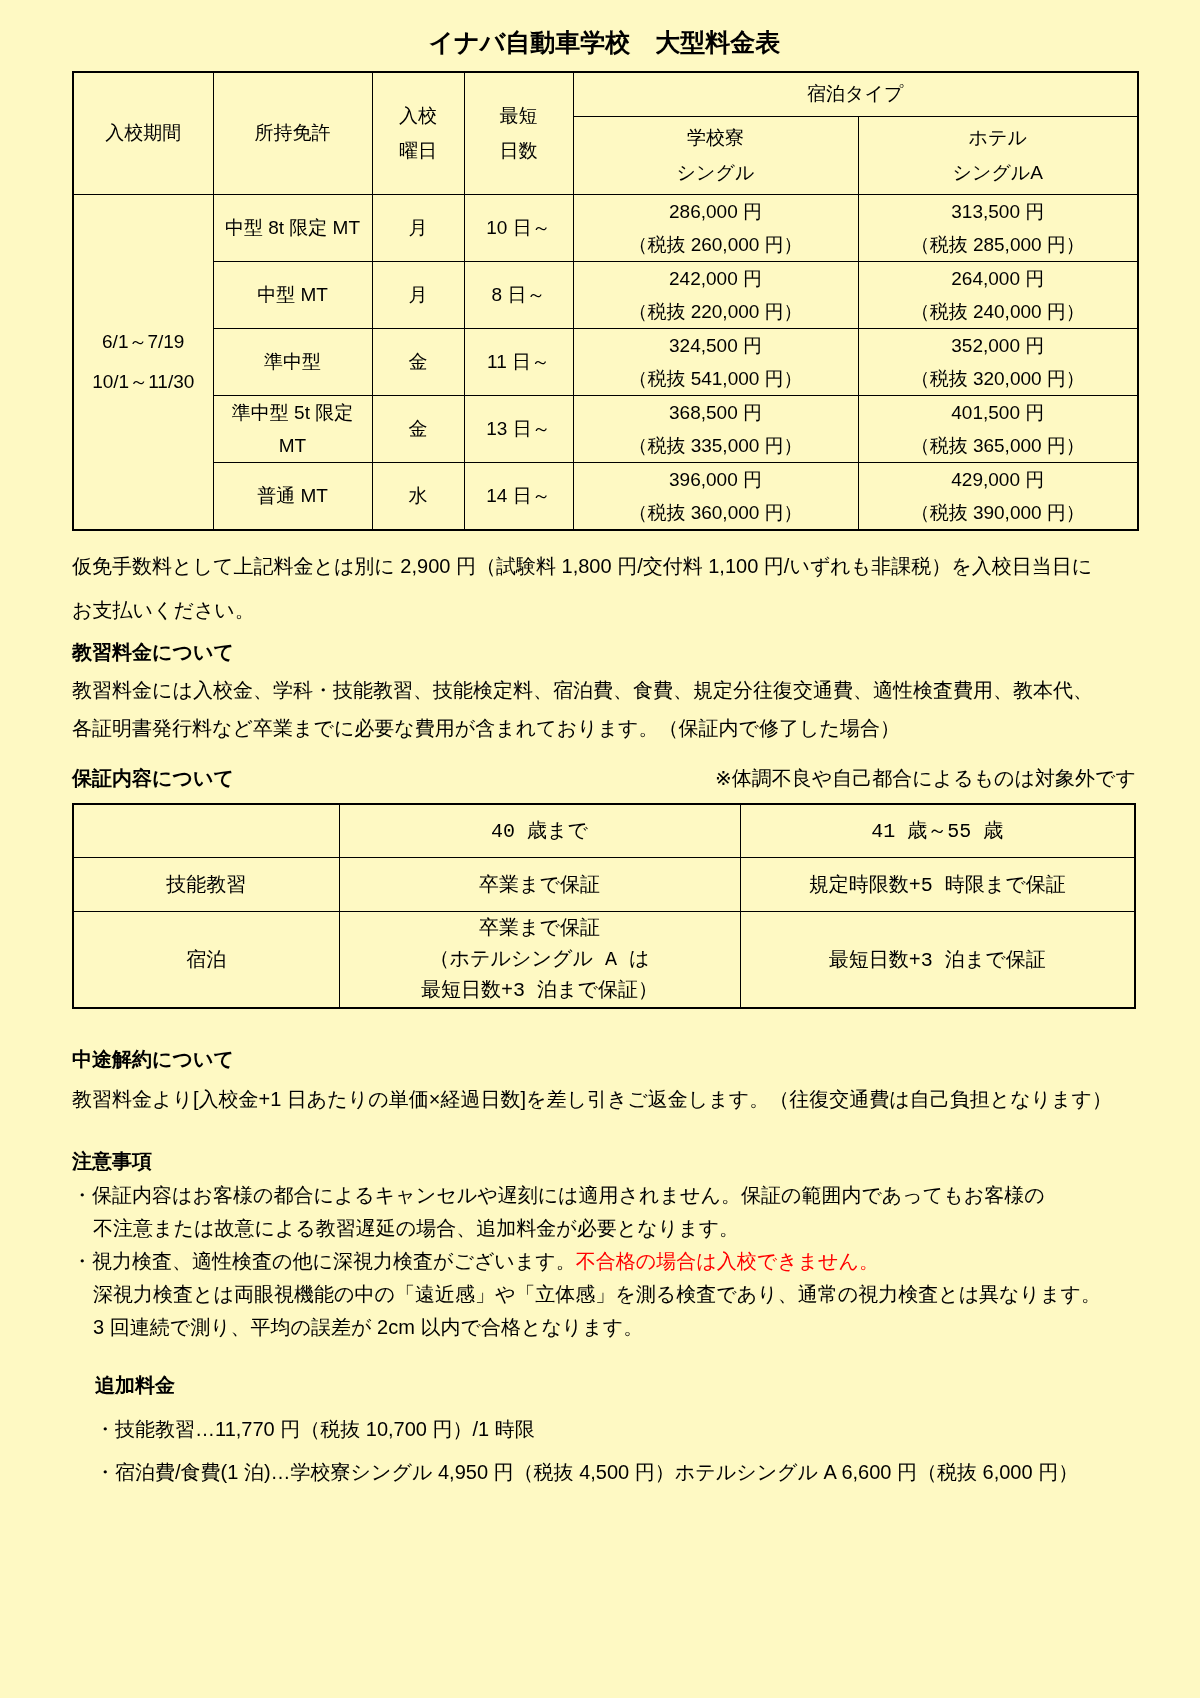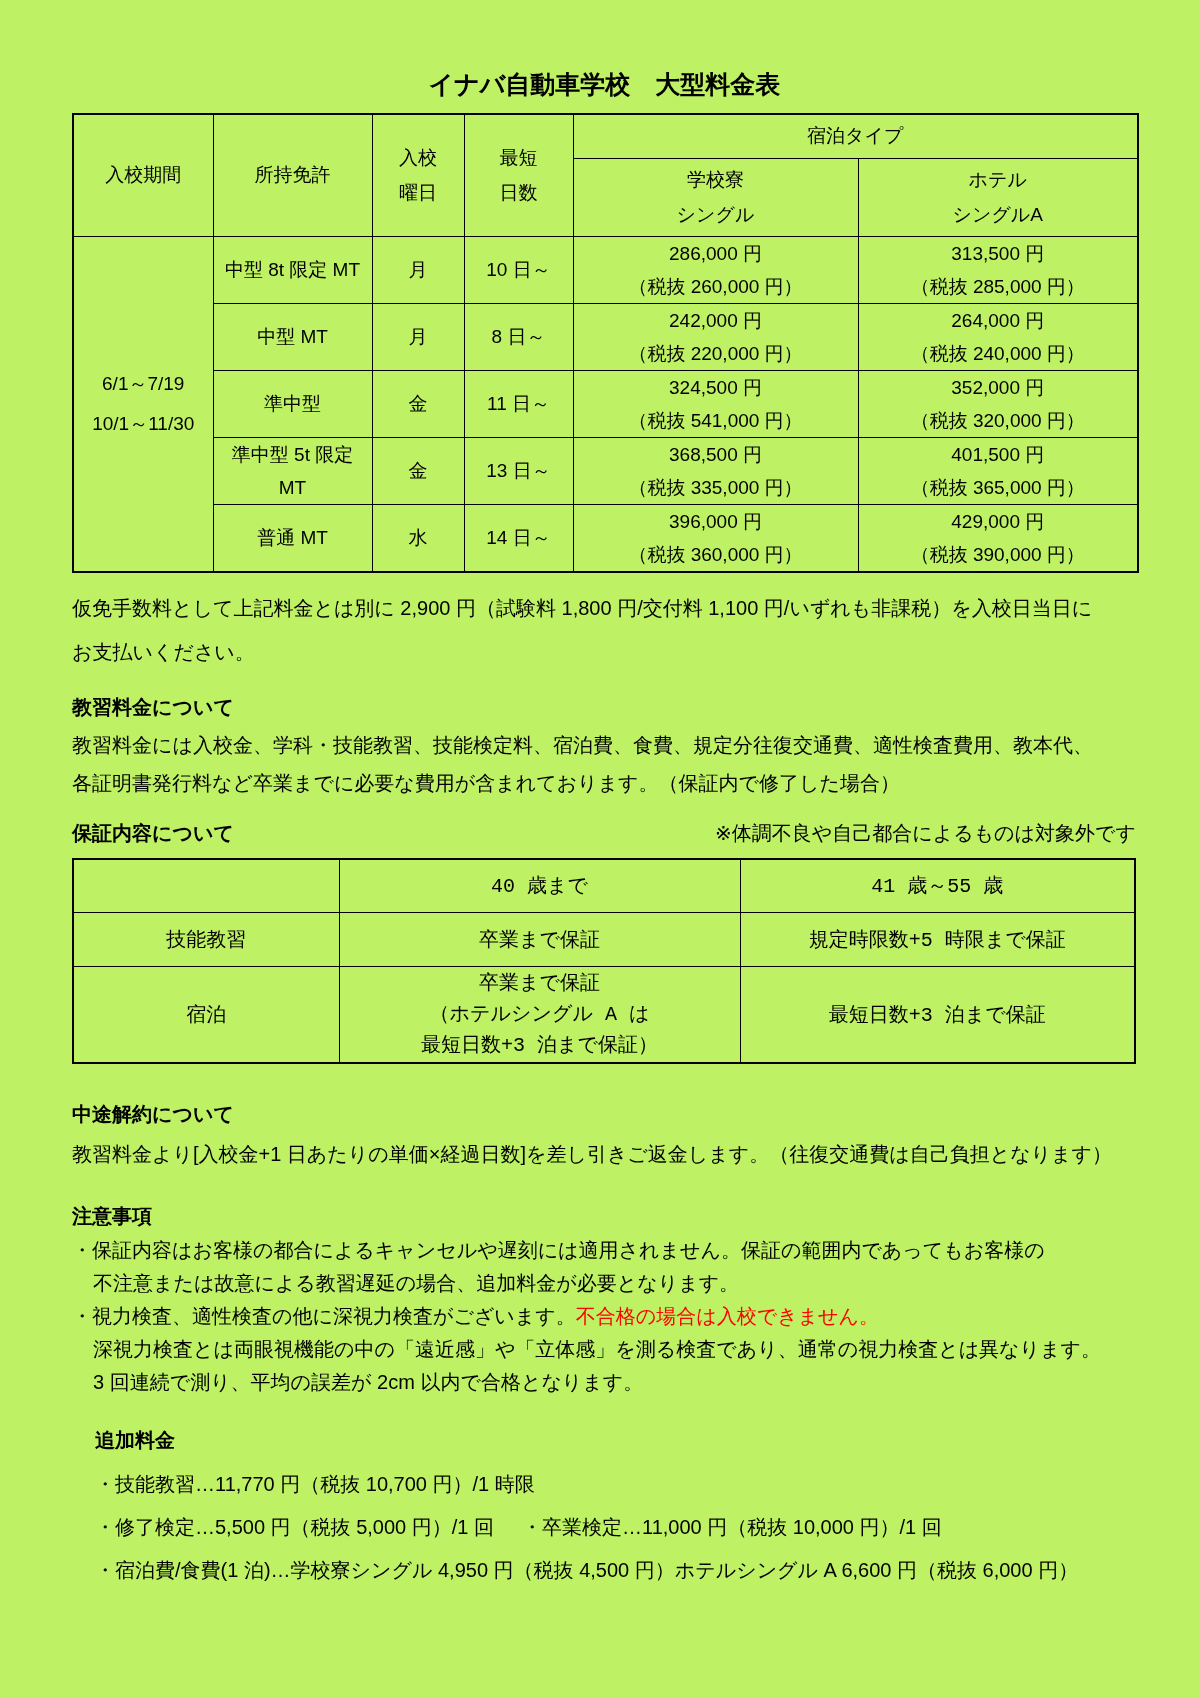--- a/index.html
+++ b/index.html
@@ -2,21 +2,21 @@
 <html><head>
 <meta charset="utf-8">
 <style>
   * { margin:0; padding:0; box-sizing:border-box; }
   html,body { background:#ffffff; }
   body {
     width:1200px; height:1698px;
     color:#000000;
     font-family:"Liberation Sans","DejaVu Sans",sans-serif;
   }
-  .page { width:1200px; height:1698px; padding:70px 63px 0 72px; overflow:hidden; background:#bef264; }
+  .page { width:1200px; height:1698px; padding:28px 63px 0 72px; overflow:hidden; background:#fef9c3; }
 
   
   .doc-title { width:1065px; text-align:center; font-size:25px; font-weight:bold; line-height:28px; margin-bottom:15px; }
 
   
   table { border-collapse:collapse; table-layout:fixed; }
   td { border:1.5px solid #000; text-align:center; vertical-align:middle; font-size:19px; padding:0 2px; overflow:hidden; }
   .price-table { width:1065px; border:2px solid #000; }
   .price-table .tier1 { height:44px; }
   .price-table .tier2 { height:78px; }
@@ -25,21 +25,21 @@
   .price-line { display:block; line-height:33px; white-space:nowrap; }
   .period-line { display:block; line-height:34px; }
   .period-gap { margin-top:6px; }
 
   
   .caption { margin-top:13px; }
   .caption .p-line { line-height:44px; }
   .p-line { display:block; white-space:nowrap; font-size:20px; }
 
   .sec-heading { font-size:20px; font-weight:bold; line-height:30px; white-space:nowrap; }
-  .tuition { margin-top:18px; }
+  .tuition { margin-top:5px; }
   .tuition .body { margin-top:4px; }
   .tuition .p-line { line-height:38px; }
 
   .guarantee { margin-top:16px; }
   .guarantee-head { width:1064px; display:flex; justify-content:space-between; align-items:flex-start; }
   .guarantee-note { font-size:20px; line-height:30px; white-space:nowrap; }
   .guarantee-table { width:1062px; border:2px solid #000; margin-top:10px; }
   .guarantee-table td { font-size:20px;font-family:Liberation Mono, monospace; }
   .guarantee-table .grow { height:54px; }
   .guarantee-table .grow-tall { height:96px; }
@@ -239,18 +239,17 @@
       <span class="p-line note-line"><span>・視力検査、適性検査の他に深視力検査がございます。</span><span class="red">不合格の場合は入校できません。</span></span>
       <span class="p-line note-line indent">深視力検査とは両眼視機能の中の「遠近感」や「立体感」を測る検査であり、通常の視力検査とは異なります。</span>
       <span class="p-line note-line indent">3 回連続で測り、平均の誤差が 2cm 以内で合格となります。</span>
     </div>
   </div>
 
   <div class="extra">
     <div class="sec-heading">追加料金</div>
     <div class="body">
       <span class="p-line">・技能教習…11,770 円（税抜 10,700 円）/1 時限</span>
-      <span class="p-line"><span>・修了検定…5,500 円（税抜 5,000 円）/1 回</span><span class="item-gap"></span><span>・卒業検定…11,000 円（税抜 10,000 円）/1 回</span></span>
       <span class="p-line">・宿泊費/食費(1 泊)…学校寮シングル 4,950 円（税抜 4,500 円）ホテルシングル A 6,600 円（税抜 6,000 円）</span>
     </div>
   </div>
 
 </div>
 
 </body></html>

